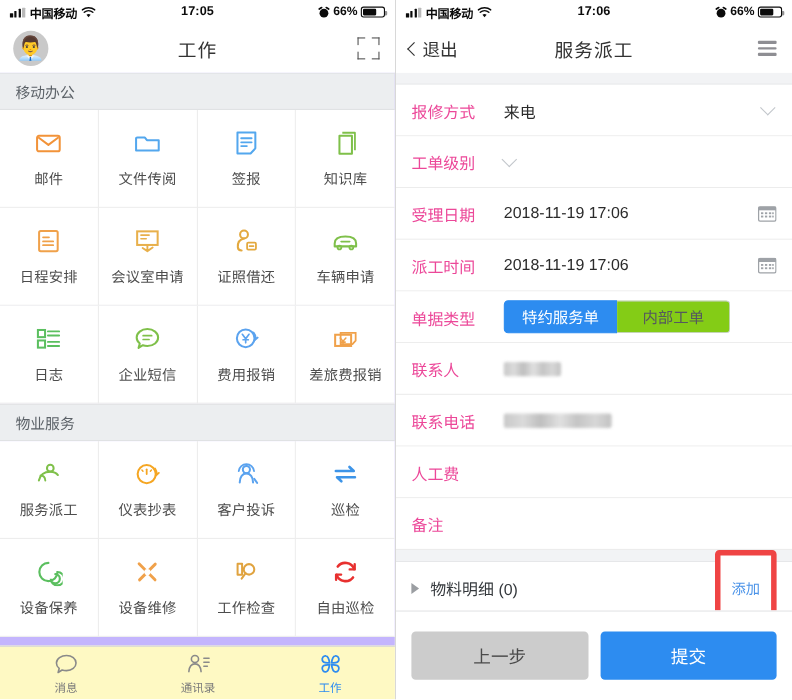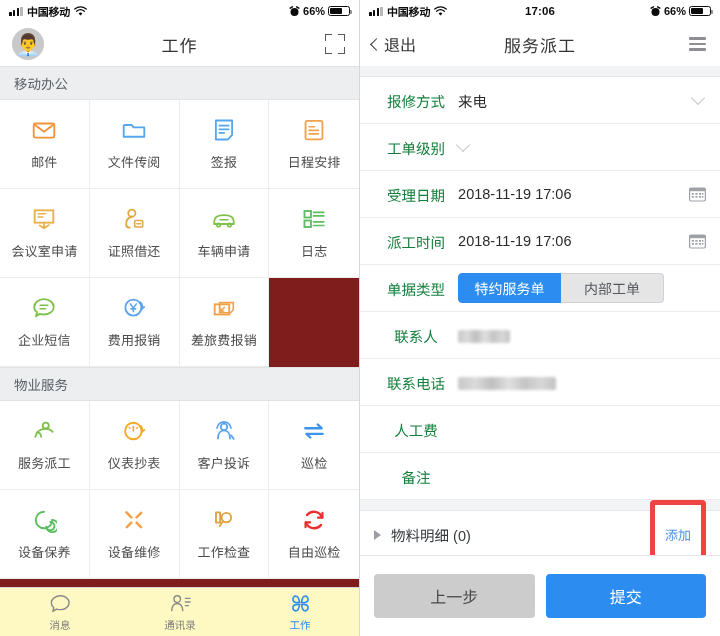--- a/index.html
+++ b/index.html
@@ -65,21 +65,21 @@
   .avatar {
     width: 32px; height: 32px; border-radius: 50%; background: #c9c9c9;
     display: flex; align-items: center; justify-content: center;
     font-size: 21px; overflow: hidden; line-height: 1;
   }
   .menu-icon { display: flex; flex-direction: column; gap: 3px; }
   .menu-icon i { display: block; height: 2.6px; width: 17px; background: #8e8e93; border-radius: 1px; }
   .menu-icon i::before { content:""; }
 
   
-  .work-body { background: #7f1d1d; height: calc(636px - 22px - 44px - 49px); overflow: hidden; }
+  .work-body { background: #c4b5fd; height: calc(636px - 22px - 44px - 49px); overflow: hidden; }
   .section-head {
     height: 34px; background: #eceef0; display: flex; align-items: center;
     padding: 0 14px; font-size: 13.5px; color: #5c6268;
     border-top: 1px solid #e0e2e4; border-bottom: 1px solid #e0e2e4;
   }
   .grid { display: grid; grid-template-columns: repeat(4, 1fr); }
   .cell {
     height: 89px; display: flex; flex-direction: column;
     align-items: center; justify-content: center; gap: 9px;
     border-right: 1px solid #ededed; border-bottom: 1px solid #ededed;
@@ -102,39 +102,39 @@
   .tab-icon { width: 23px; height: 23px; }
   .tab-icon svg { width: 23px; height: 23px; display: block; }
 
   
   .form-body { background: #fff; height: calc(636px - 22px - 44px - 81px); overflow: hidden; }
   .form-gap { height: 11px; background: #f2f3f5; border-bottom: 1px solid #e6e7e9; }
   .frow {
     height: 47px; display: flex; align-items: center; padding: 0 14px;
     border-bottom: 1px solid #ececec; background: #fff;
   }
-  .flabel { width: 84px; flex: none; font-size: 14.5px; color: #15803d; text-align: center; }
+  .flabel { width: 84px; flex: none; font-size: 14.5px; color: #ec4899; }
   .fvalue { flex: 1; font-size: 14.5px; color: #2b2b2b; }
   .fvalue.empty { color: #c0c4c9; }
   .chev-down {
     width: 10px; height: 10px; border-right: 1.7px solid #c2c6cb; border-bottom: 1.7px solid #c2c6cb;
     transform: rotate(45deg); margin-bottom: 4px; margin-right: 3px;
   }
   .cal-icon { width: 17px; height: 15px; position: relative; }
   .cal-icon svg { display: block; }
   .redact {
     display: inline-block; height: 13px; border-radius: 2px;
     background: linear-gradient(90deg,#c4c4c4 0%,#d8d8d8 18%,#b9b9b9 34%,#dedede 52%,#c0c0c0 68%,#d4d4d4 85%,#bdbdbd 100%);
     filter: blur(1.6px); opacity: .92; vertical-align: middle;
   }
   .seg { display: flex; align-items: center; text-align: center; }
   .seg-btn {
     height: 30px; min-width: 103px; padding: 0 14px;
     display: flex; align-items: center; justify-content: center;
-    font-size: 14px; border: 1px solid #cfd3d8; color: #55595e; background: #e5e5e5;
+    font-size: 14px; border: 1px solid #cfd3d8; color: #55595e; background: #84cc16;
   }
   .seg-btn:first-child { border-radius: 4px 0 0 4px; }
   .seg-btn:last-child { border-radius: 0 4px 4px 0; border-left: none; }
   .seg-btn.on { background: #2d8cf0; border-color: #2d8cf0; color: #fff; }
   .mat-row {
     height: 48px; display: flex; align-items: center; padding: 0 14px;
     background: #fff; border-bottom: 1px solid #ececec;
   }
   .tri {
     width: 0; height: 0; border-left: 7px solid #9b9ea2;
@@ -173,20 +173,21 @@
             <b></b>
             <b></b>
           </span>
         <span class="sb-carrier">中国移动</span>
         <svg width="13" height="11" viewBox="0 0 13 11">
           <path d="M6.5 9.6 L4.6 7.4 A3 3 0 0 1 8.4 7.4 Z" fill="#0b0b0b"></path>
           <path d="M2.6 5.2 A6 6 0 0 1 10.4 5.2" stroke="#0b0b0b" stroke-width="1.3" fill="none" stroke-linecap="round"></path>
           <path d="M0.8 3 A9 9 0 0 1 12.2 3" stroke="#0b0b0b" stroke-width="1.3" fill="none" stroke-linecap="round"></path>
         </svg>
       </div>
+      <div class="sb-center">17:05</div>
       <div class="sb-right">
         <svg width="11" height="11" viewBox="0 0 11 11">
           <circle cx="5.5" cy="6" r="4" fill="#0b0b0b"></circle>
           <path d="M1.2 2.2 L3.4 0.8 M9.8 2.2 L7.6 0.8" stroke="#0b0b0b" stroke-width="1.5" stroke-linecap="round"></path>
         </svg>
         <span class="sb-pct">66%</span>
         <span class="battery">
             <i></i>
           </span>
       </div>
@@ -234,20 +235,29 @@
         <div class="cell">
           <span class="cell-icon">
             <svg viewBox="0 0 24 24">
                 <path d="M4.5 3.2 H19.5 V16.5 L15.5 20.8 H4.5 Z" fill="none" stroke="#53a7ee" stroke-width="1.7" stroke-linejoin="round"></path>
                 <path d="M7.6 8 H16.4 M7.6 11.4 H16.4 M7.6 14.6 H12.4" stroke="#53a7ee" stroke-width="1.5" stroke-linecap="round"></path>
               </svg>
           </span>
           <span class="cell-label">签报</span>
         </div>
 
+        <div class="cell">
+          <span class="cell-icon">
+            <svg viewBox="0 0 24 24">
+                <path d="M7 6 H17.5 V21 H7 Z" fill="none" stroke="#7fc04a" stroke-width="1.7" stroke-linejoin="round"></path>
+                <path d="M9.4 3.4 H20 V18" fill="none" stroke="#7fc04a" stroke-width="1.5" stroke-linejoin="round"></path>
+              </svg>
+          </span>
+          <span class="cell-label">知识库</span>
+        </div>
 
         <div class="cell">
           <span class="cell-icon">
             <svg viewBox="0 0 24 24">
                 <rect x="4.2" y="3.6" width="15.6" height="17" rx="1.4" fill="none" stroke="#f0a14a" stroke-width="1.7"></rect>
                 <path d="M7.5 9 H12.5 M7.5 12.4 H16 M7.5 15.6 H16" stroke="#f0a14a" stroke-width="1.5" stroke-linecap="round"></path>
               </svg>
           </span>
           <span class="cell-label">日程安排</span>
         </div>

